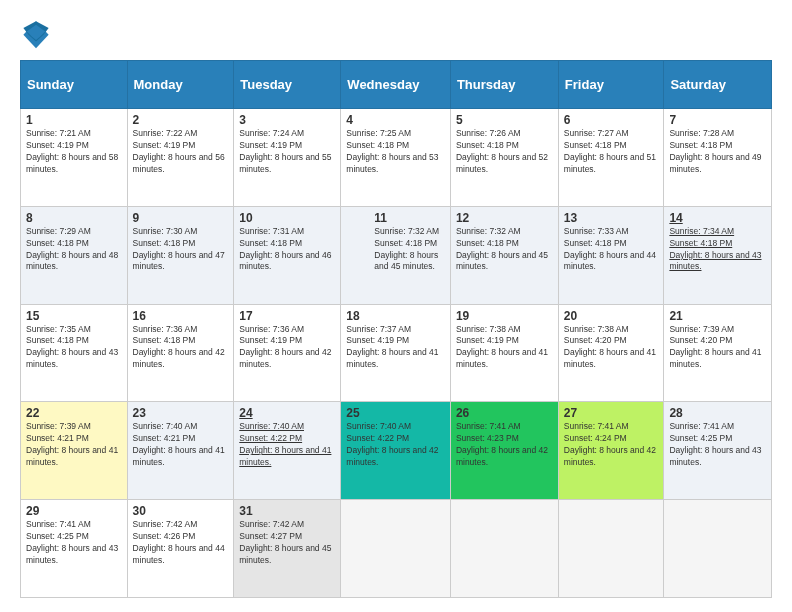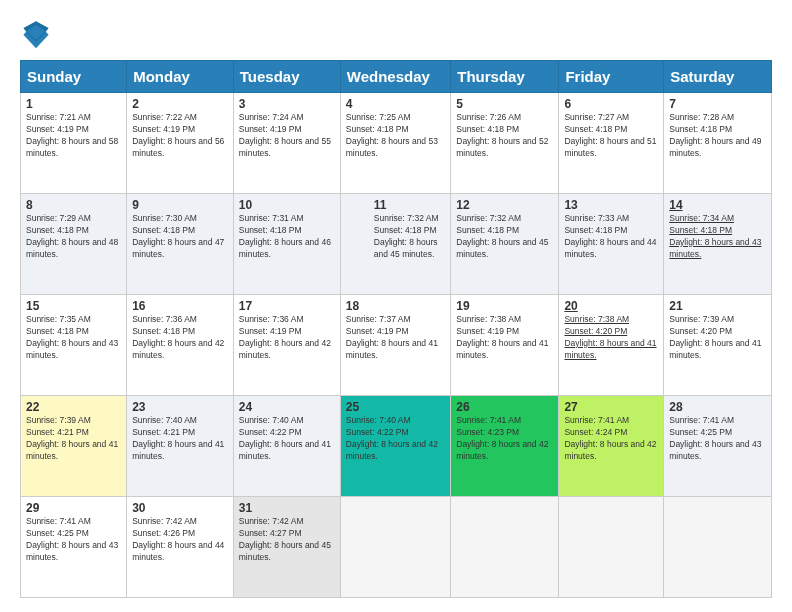--- a/index.html
+++ b/index.html
@@ -66,23 +66,23 @@
       flex-direction: column;
     }
     table {
       width: 100%;
       border-collapse: collapse;
       flex: 1;
     }
     th {
       background-color: #2980b9;
       color: #fff;
-      font-size: 15px;
+      font-size: 13px;
       font-weight: bold;
-      padding: 7px 6px;
+      padding: 16px 6px;
       text-align: left;
       border: 1px solid #2471a3;
     }
     td {
       border: 1px solid #ccc;
       vertical-align: top;
       padding: 4px 5px;
       font-size: 9px;
       color: #333;
       background: #fff;
@@ -162,27 +162,27 @@
             <td style="background: rgb(238, 242, 247);"><span class="day-num">12</span><span class="day-info">Sunrise: 7:32 AM<br>Sunset: 4:18 PM<br>Daylight: 8 hours and 45 minutes.</span></td>
             <td style="background: rgb(238, 242, 247);"><span class="day-num">13</span><span class="day-info">Sunrise: 7:33 AM<br>Sunset: 4:18 PM<br>Daylight: 8 hours and 44 minutes.</span></td>
             <td style="background: rgb(238, 242, 247); text-decoration: underline;"><span class="day-num">14</span><span class="day-info">Sunrise: 7:34 AM<br>Sunset: 4:18 PM<br>Daylight: 8 hours and 43 minutes.</span></td>
           </tr>
           <tr>
             <td style="background: rgb(255, 255, 255);"><span class="day-num">15</span><span class="day-info">Sunrise: 7:35 AM<br>Sunset: 4:18 PM<br>Daylight: 8 hours and 43 minutes.</span></td>
             <td style="background: rgb(255, 255, 255);"><span class="day-num">16</span><span class="day-info">Sunrise: 7:36 AM<br>Sunset: 4:18 PM<br>Daylight: 8 hours and 42 minutes.</span></td>
             <td style="background: rgb(255, 255, 255);"><span class="day-num">17</span><span class="day-info">Sunrise: 7:36 AM<br>Sunset: 4:19 PM<br>Daylight: 8 hours and 42 minutes.</span></td>
             <td style="background: rgb(255, 255, 255);"><span class="day-num">18</span><span class="day-info">Sunrise: 7:37 AM<br>Sunset: 4:19 PM<br>Daylight: 8 hours and 41 minutes.</span></td>
             <td style="background: rgb(255, 255, 255);"><span class="day-num">19</span><span class="day-info">Sunrise: 7:38 AM<br>Sunset: 4:19 PM<br>Daylight: 8 hours and 41 minutes.</span></td>
-            <td style="background: rgb(255, 255, 255); text-decoration: underline;"><span class="day-num">20</span><span class="day-info">Sunrise: 7:38 AM<br>Sunset: 4:20 PM<br>Daylight: 8 hours and 41 minutes.</span></td>
+            <td style="background: rgb(255, 255, 255);"><span class="day-num">20</span><span class="day-info">Sunrise: 7:38 AM<br>Sunset: 4:20 PM<br>Daylight: 8 hours and 41 minutes.</span></td>
             <td style="background: rgb(255, 255, 255);"><span class="day-num">21</span><span class="day-info">Sunrise: 7:39 AM<br>Sunset: 4:20 PM<br>Daylight: 8 hours and 41 minutes.</span></td>
           </tr>
           <tr>
             <td style="background: #fef9c3;"><span class="day-num">22</span><span class="day-info">Sunrise: 7:39 AM<br>Sunset: 4:21 PM<br>Daylight: 8 hours and 41 minutes.</span></td>
             <td style="background: rgb(238, 242, 247);"><span class="day-num">23</span><span class="day-info">Sunrise: 7:40 AM<br>Sunset: 4:21 PM<br>Daylight: 8 hours and 41 minutes.</span></td>
-            <td style="background: rgb(238, 242, 247);"><span class="day-num">24</span><span class="day-info">Sunrise: 7:40 AM<br>Sunset: 4:22 PM<br>Daylight: 8 hours and 41 minutes.</span></td>
+            <td style="background: rgb(238, 242, 247); text-decoration: underline;"><span class="day-num">24</span><span class="day-info">Sunrise: 7:40 AM<br>Sunset: 4:22 PM<br>Daylight: 8 hours and 41 minutes.</span></td>
             <td style="background: #14b8a6;"><span class="day-num">25</span><span class="day-info">Sunrise: 7:40 AM<br>Sunset: 4:22 PM<br>Daylight: 8 hours and 42 minutes.</span></td>
             <td style="background: #22c55e;"><span class="day-num">26</span><span class="day-info">Sunrise: 7:41 AM<br>Sunset: 4:23 PM<br>Daylight: 8 hours and 42 minutes.</span></td>
             <td style="background: #bef264;"><span class="day-num">27</span><span class="day-info">Sunrise: 7:41 AM<br>Sunset: 4:24 PM<br>Daylight: 8 hours and 42 minutes.</span></td>
             <td style="background: rgb(238, 242, 247);"><span class="day-num">28</span><span class="day-info">Sunrise: 7:41 AM<br>Sunset: 4:25 PM<br>Daylight: 8 hours and 43 minutes.</span></td>
           </tr>
           <tr>
             <td style="background: rgb(255, 255, 255);"><span class="day-num">29</span><span class="day-info">Sunrise: 7:41 AM<br>Sunset: 4:25 PM<br>Daylight: 8 hours and 43 minutes.</span></td>
             <td style="background: rgb(255, 255, 255);"><span class="day-num">30</span><span class="day-info">Sunrise: 7:42 AM<br>Sunset: 4:26 PM<br>Daylight: 8 hours and 44 minutes.</span></td>
             <td style="background: #e5e5e5;"><span class="day-num">31</span><span class="day-info">Sunrise: 7:42 AM<br>Sunset: 4:27 PM<br>Daylight: 8 hours and 45 minutes.</span></td>
             <td class="empty"></td>

